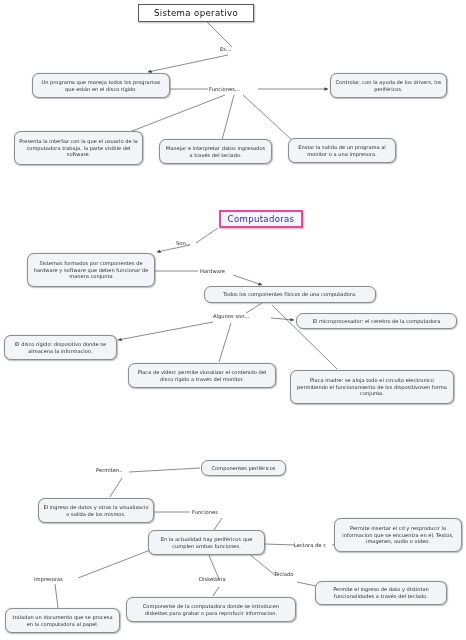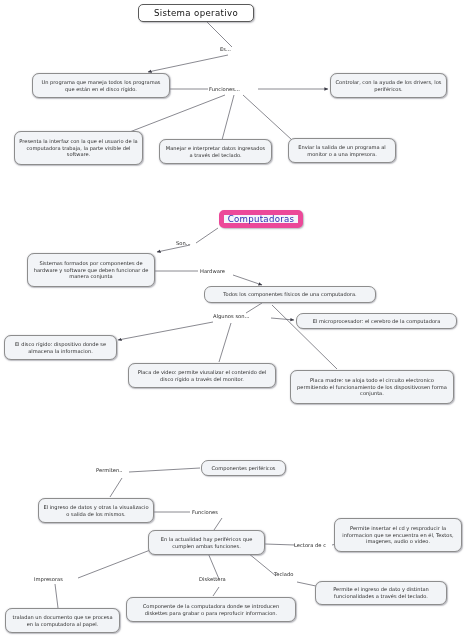--- a/index.html
+++ b/index.html
@@ -36,29 +36,29 @@
     padding: 3px 4px;
     display: flex;
     align-items: center;
     justify-content: center;
     box-shadow: 0.7px 0.7px 1.2px rgba(130,130,140,0.55);
   }
   .node span { display: block; width: 100%; }
   .title-node {
     background: #ffffff;
     border: 1px solid #5a5a5a;
-    border-radius: 5px;
+    border-radius: 0;
     font-size: 8.6px;
     letter-spacing: 0.35px;
     color: #111111;
     box-shadow: 1px 1px 1.5px rgba(120,120,130,0.5);
   }
   .title-blue {
     background: #f4f5fb;
-    border: 5px solid #ec4899;
+    border: 2px solid #ec4899;
     color: #2c2cb0;
     font-size: 8.6px;
     letter-spacing: 0.3px;
   }
   .link-label {
     position: absolute;
     font-size: 5.2px;
     color: #2b2b2b;
     white-space: nowrap;
     background: transparent;

